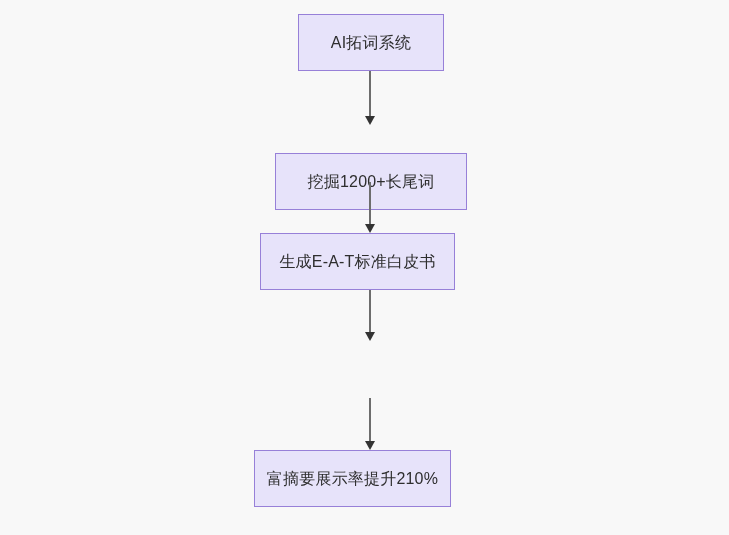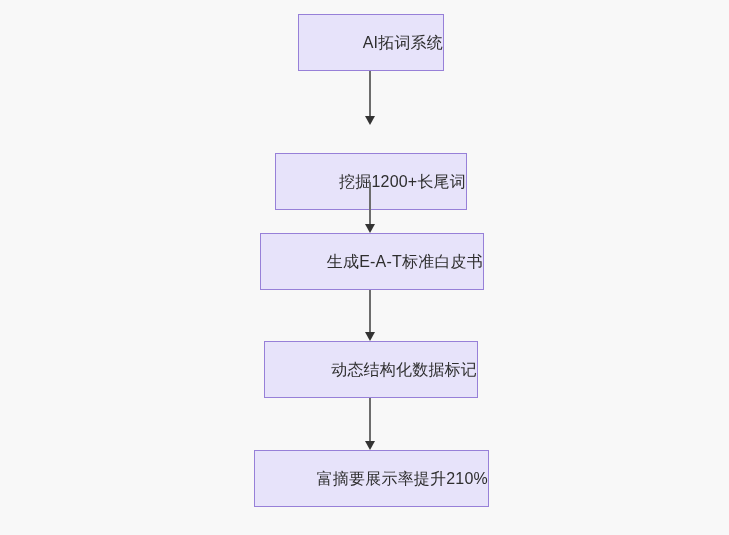--- a/index.html
+++ b/index.html
@@ -20,38 +20,38 @@
     height: 535px;
   }
 
   .node {
     position: absolute;
     box-sizing: border-box;
     background: #e7e3fa;
     border: 1px solid #9780d8;
     display: flex;
     align-items: center;
-    justify-content: flex-end;
+    justify-content: center;
     height: 57px;
   }
 
   .node-label {
     color: #2e2e2e;
     font-size: 16px;
     line-height: 1;
     letter-spacing: 0.2px;
     white-space: nowrap;
   }
 
   
   .node-1 { left: 298px; top: 14px;  width: 146px; }
   .node-2 { left: 275px; top: 125px; width: 192px; margin-top: 28px; }
-  .node-3 { left: 260px; top: 233px; width: 224px; }
+  .node-3 { left: 260px; top: 233px; width: 195px; }
   .node-4 { left: 264px; top: 341px; width: 214px; }
-  .node-5 { left: 254px; top: 450px; width: 235px; }
+  .node-5 { left: 254px; top: 450px; width: 197px; }
 
   .edge {
     position: absolute;
     left: 368px;
     width: 4px;
   }
   .edge-line {
     position: absolute;
     left: 1px;
     top: 0;
@@ -109,23 +109,20 @@
 
   <div class="node node-3">
     <span class="node-label">生成E-A-T标准白皮书</span>
   </div>
 
   <div class="edge edge-3">
     <div class="edge-line"></div>
     <div class="edge-head"></div>
   </div>
 
-  <div class="node node-4">
-    <span class="node-label">动态结构化数据标记</span>
-  </div>
 
   <div class="edge edge-4">
     <div class="edge-line"></div>
     <div class="edge-head"></div>
   </div>
 
   <div class="node node-5">
     <span class="node-label">富摘要展示率提升210%</span>
   </div>
 

